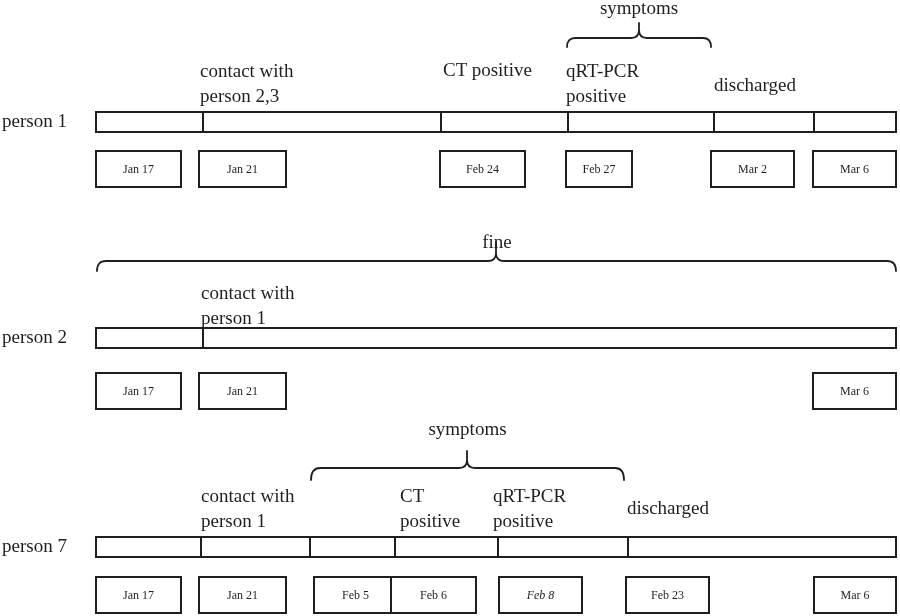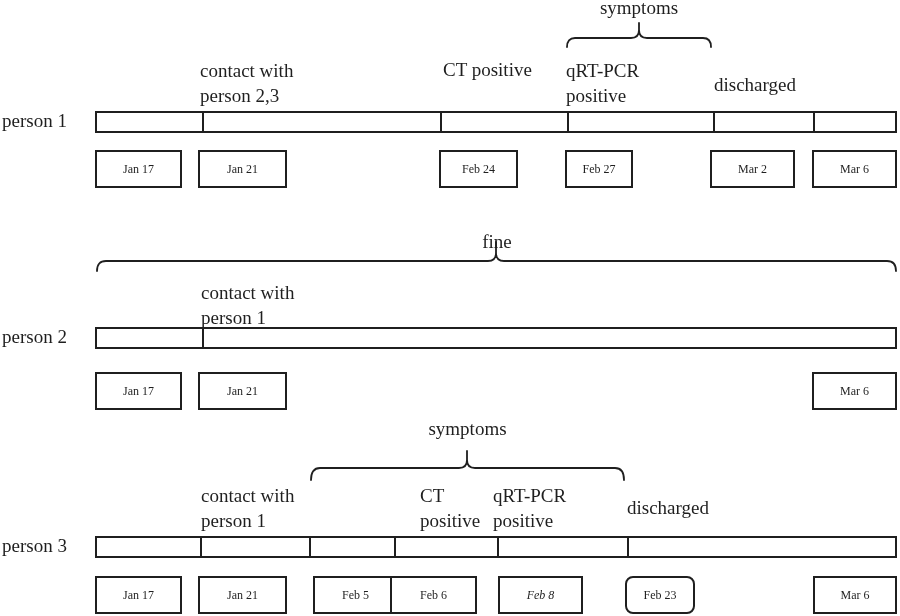--- a/index.html
+++ b/index.html
@@ -97,21 +97,21 @@
   <div class="bar" style="top:111px;">
     <div class="tick" style="left:105px;"></div>
     <div class="tick" style="left:343px;"></div>
     <div class="tick" style="left:470px;"></div>
     <div class="tick" style="left:616px;"></div>
     <div class="tick" style="left:716px;"></div>
   </div>
 
   <div class="datebox" style="left:95px;  top:150px; width:87px;">Jan 17</div>
   <div class="datebox" style="left:198px; top:150px; width:89px;">Jan 21</div>
-  <div class="datebox" style="left:439px; top:150px; width:79px;">Feb 24</div>
+  <div class="datebox" style="left:439px; top:150px; width:87px;">Feb 24</div>
   <div class="datebox" style="left:565px; top:150px; width:68px;">Feb 27</div>
   <div class="datebox" style="left:710px; top:150px; width:85px;">Mar 2</div>
   <div class="datebox" style="left:812px; top:150px; width:85px;">Mar 6</div>
 
   <div class="brace-label" style="left:96px; top:218px; width:802px; line-height:24px;margin-top:12px;">fine</div>
   <svg class="brace" style="left:96px; top:241px;" width="801" height="31" viewBox="0 0 801 31">
     <path d="M1,30 Q1,20 10,20 L392,20 Q400,20 400,12 L400,1 L400,12 Q400,20 408,20 L791,20 Q800,20 800,30"></path>
   </svg>
 
   <div class="ann" style="left:201px; top:280px;">
@@ -131,43 +131,43 @@
 
   <div class="brace-label" style="left:310px; top:417px; width:315px; line-height:24px;">symptoms</div>
   <svg class="brace" style="left:310px; top:450px;" width="315" height="31" viewBox="0 0 315 31">
     <path d="M1,30 Q1,18 10,18 L149,18 Q157,18 157,10 L157,1 L157,10 Q157,18 165,18 L305,18 Q314,18 314,30"></path>
   </svg>
 
   <div class="ann" style="left:201px; top:483px;">
     <div>contact with</div>
     <div>person 1</div>
   </div>
-  <div class="ann" style="left:400px; top:483px;margin-left:20px;">
+  <div class="ann" style="left:400px; top:483px;">
     <div>CT</div>
     <div>positive</div>
   </div>
   <div class="ann" style="left:493px; top:483px;">
     <div>qRT-PCR</div>
     <div>positive</div>
   </div>
   <div class="ann" style="left:627px; top:495px;">
     <div>discharged</div>
   </div>
 
-  <div class="plabel" style="top:535px;">person 3</div>
+  <div class="plabel" style="top:535px;">person 7</div>
 
   <div class="bar" style="top:536px;">
     <div class="tick" style="left:103px;"></div>
     <div class="tick" style="left:212px;"></div>
     <div class="tick" style="left:297px;"></div>
     <div class="tick" style="left:400px;"></div>
     <div class="tick" style="left:530px;"></div>
   </div>
 
   <div class="datebox" style="left:95px;  top:576px; width:87px;">Jan 17</div>
   <div class="datebox" style="left:198px; top:576px; width:89px;">Jan 21</div>
   <div class="datebox" style="left:305px; top:576px; width:85px;margin-left:8px;">Feb 5</div>
   <div class="datebox" style="left:390px; top:576px; width:87px;text-align:right;">Feb 6</div>
   <div class="datebox" style="left:498px; top:576px; width:85px;font-style:italic;">Feb 8</div>
-  <div class="datebox" style="left:625px; top:576px; width:70px;border-radius:8px;">Feb 23</div>
+  <div class="datebox" style="left:625px; top:576px; width:85px;">Feb 23</div>
   <div class="datebox" style="left:813px; top:576px; width:84px;">Mar 6</div>
 
 </div>
 
 </body></html>

